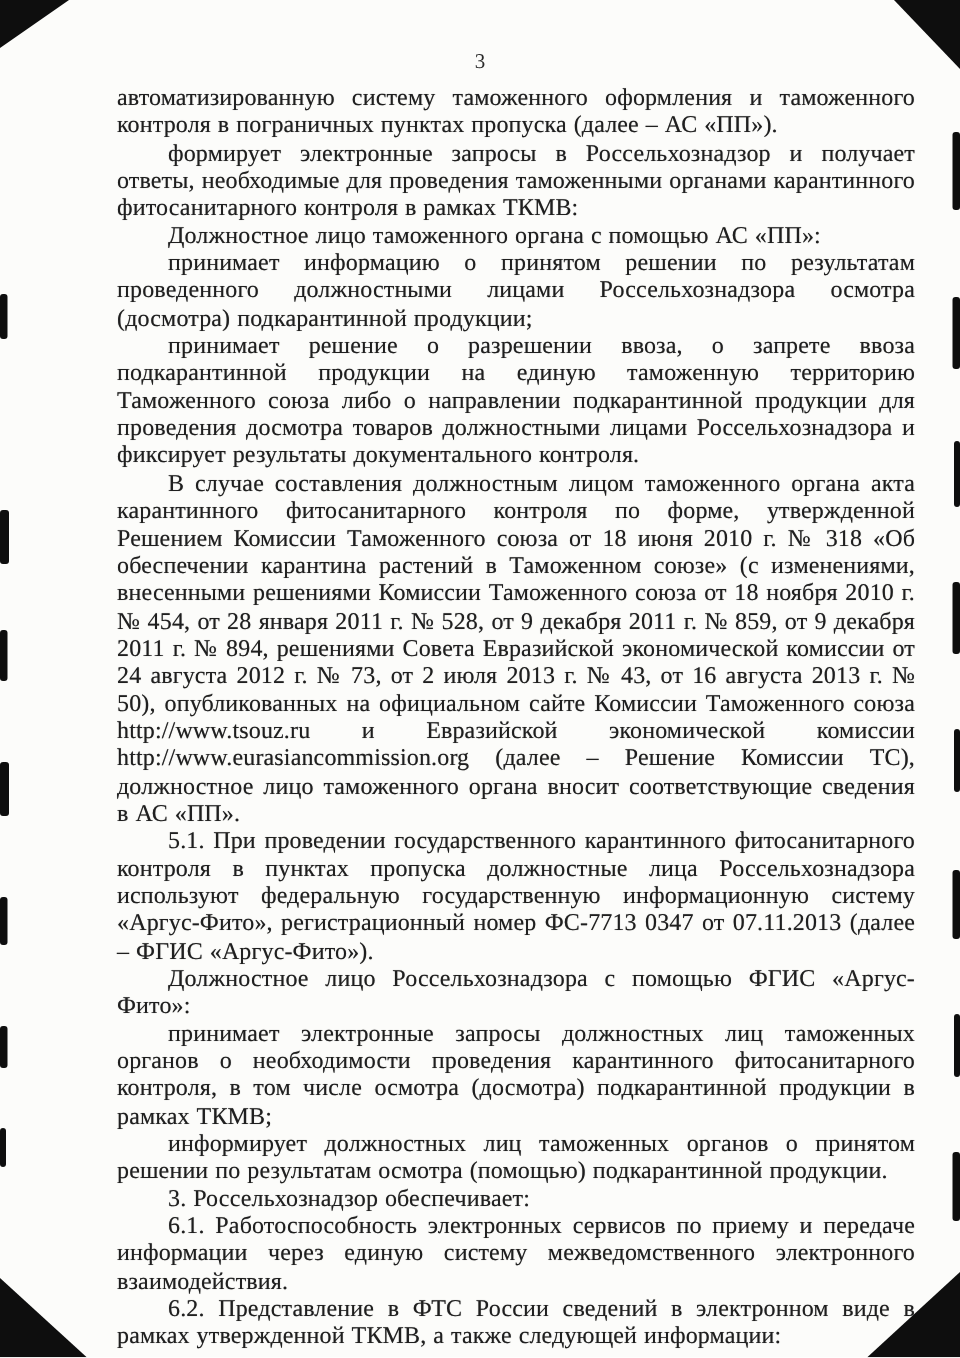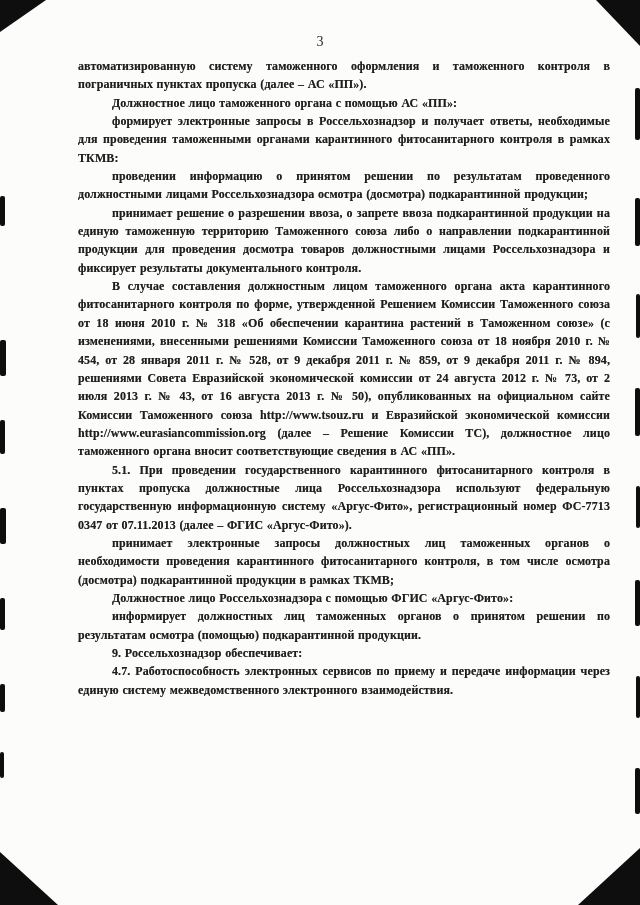--- a/index.html
+++ b/index.html
@@ -27,57 +27,57 @@
 
   .content {
     position: absolute;
     top: 57px;
     left: 78px;
     right: 30px;
     text-shadow: 0 0 0.5px rgba(20,20,20,0.55);
   }
 
   .content p {
-    font-size: 12px;
+    font-size: 16px;
     line-height: 18.35px;
     text-align: justify;
     text-indent: 34px;
     word-spacing: 0.5px;
     letter-spacing: 0.1px;
-    font-weight: bold;
   }
 
   .content p.no-indent { text-indent: 0; }
 
   .scan-overlay {
     position: absolute;
     inset: 0;
     pointer-events: none;
   }
 </style>
 </head>
 <body>
 
 <div class="page">
 
   <div class="page-number">3</div>
 
   <div class="content">
     <p class="no-indent">автоматизированную систему таможенного оформления и таможенного контроля в пограничных пунктах пропуска (далее – АС «ПП»).</p>
+    <p>формирует электронные запросы в Россельхознадзор и получает ответы, необходимые для проведения таможенными органами карантинного фитосанитарного контроля в рамках ТКМВ:</p>
     <p>Должностное лицо таможенного органа с помощью АС «ПП»:</p>
-    <p>формирует электронные запросы в Россельхознадзор и получает ответы, необходимые для проведения таможенными органами карантинного фитосанитарного контроля в рамках ТКМВ:</p>
-    <p>проведении информацию о принятом решении по результатам проведенного должностными лицами Россельхознадзора осмотра (досмотра) подкарантинной продукции;</p>
+    <p>принимает информацию о принятом решении по результатам проведенного должностными лицами Россельхознадзора осмотра (досмотра) подкарантинной продукции;</p>
     <p>принимает решение о разрешении ввоза, о запрете ввоза подкарантинной продукции на единую таможенную территорию Таможенного союза либо о направлении подкарантинной продукции для проведения досмотра товаров должностными лицами Россельхознадзора и фиксирует результаты документального контроля.</p>
     <p>В случае составления должностным лицом таможенного органа акта карантинного фитосанитарного контроля по форме, утвержденной Решением Комиссии Таможенного союза от 18 июня 2010 г. № 318 «Об обеспечении карантина растений в Таможенном союзе» (с изменениями, внесенными решениями Комиссии Таможенного союза от 18 ноября 2010 г. № 454, от 28 января 2011 г. № 528, от 9 декабря 2011 г. № 859, от 9 декабря 2011 г. № 894, решениями Совета Евразийской экономической комиссии от 24 августа 2012 г. № 73, от 2 июля 2013 г. № 43, от 16 августа 2013 г. № 50), опубликованных на официальном сайте Комиссии Таможенного союза http://www.tsouz.ru и Евразийской экономической комиссии http://www.eurasiancommission.org (далее – Решение Комиссии ТС), должностное лицо таможенного органа вносит соответствующие сведения в АС «ПП».</p>
     <p>5.1. При проведении государственного карантинного фитосанитарного контроля в пунктах пропуска должностные лица Россельхознадзора используют федеральную государственную информационную систему «Аргус-Фито», регистрационный номер ФС-7713 0347 от 07.11.2013 (далее – ФГИС «Аргус-Фито»).</p>
+    <p>Должностное лицо Россельхознадзора с помощью ФГИС «Аргус-Фито»:</p>
     <p>принимает электронные запросы должностных лиц таможенных органов о необходимости проведения карантинного фитосанитарного контроля, в том числе осмотра (досмотра) подкарантинной продукции в рамках ТКМВ;</p>
-    <p>Должностное лицо Россельхознадзора с помощью ФГИС «Аргус-Фито»:</p>
     <p>информирует должностных лиц таможенных органов о принятом решении по результатам осмотра (помощью) подкарантинной продукции.</p>
-    <p>9. Россельхознадзор обеспечивает:</p>
-    <p>4.7. Работоспособность электронных сервисов по приему и передаче информации через единую систему межведомственного электронного взаимодействия.</p>
+    <p>3. Россельхознадзор обеспечивает:</p>
+    <p>6.1. Работоспособность электронных сервисов по приему и передаче информации через единую систему межведомственного электронного взаимодействия.</p>
+    <p>6.2. Представление в ФТС России сведений в электронном виде в рамках утвержденной ТКМВ, а также следующей информации:</p>
   </div>
 
   <svg class="scan-overlay" width="640" height="905" viewBox="0 0 640 905" xmlns="http://www.w3.org/2000/svg">
     <g fill="#0e0e0e">
 
       <polygon points="0,0 46,0 0,32"></polygon>
       <polygon points="640,0 596,0 640,46"></polygon>
       <polygon points="0,905 0,852 58,905"></polygon>
       <polygon points="640,905 640,848 578,905"></polygon>
 

